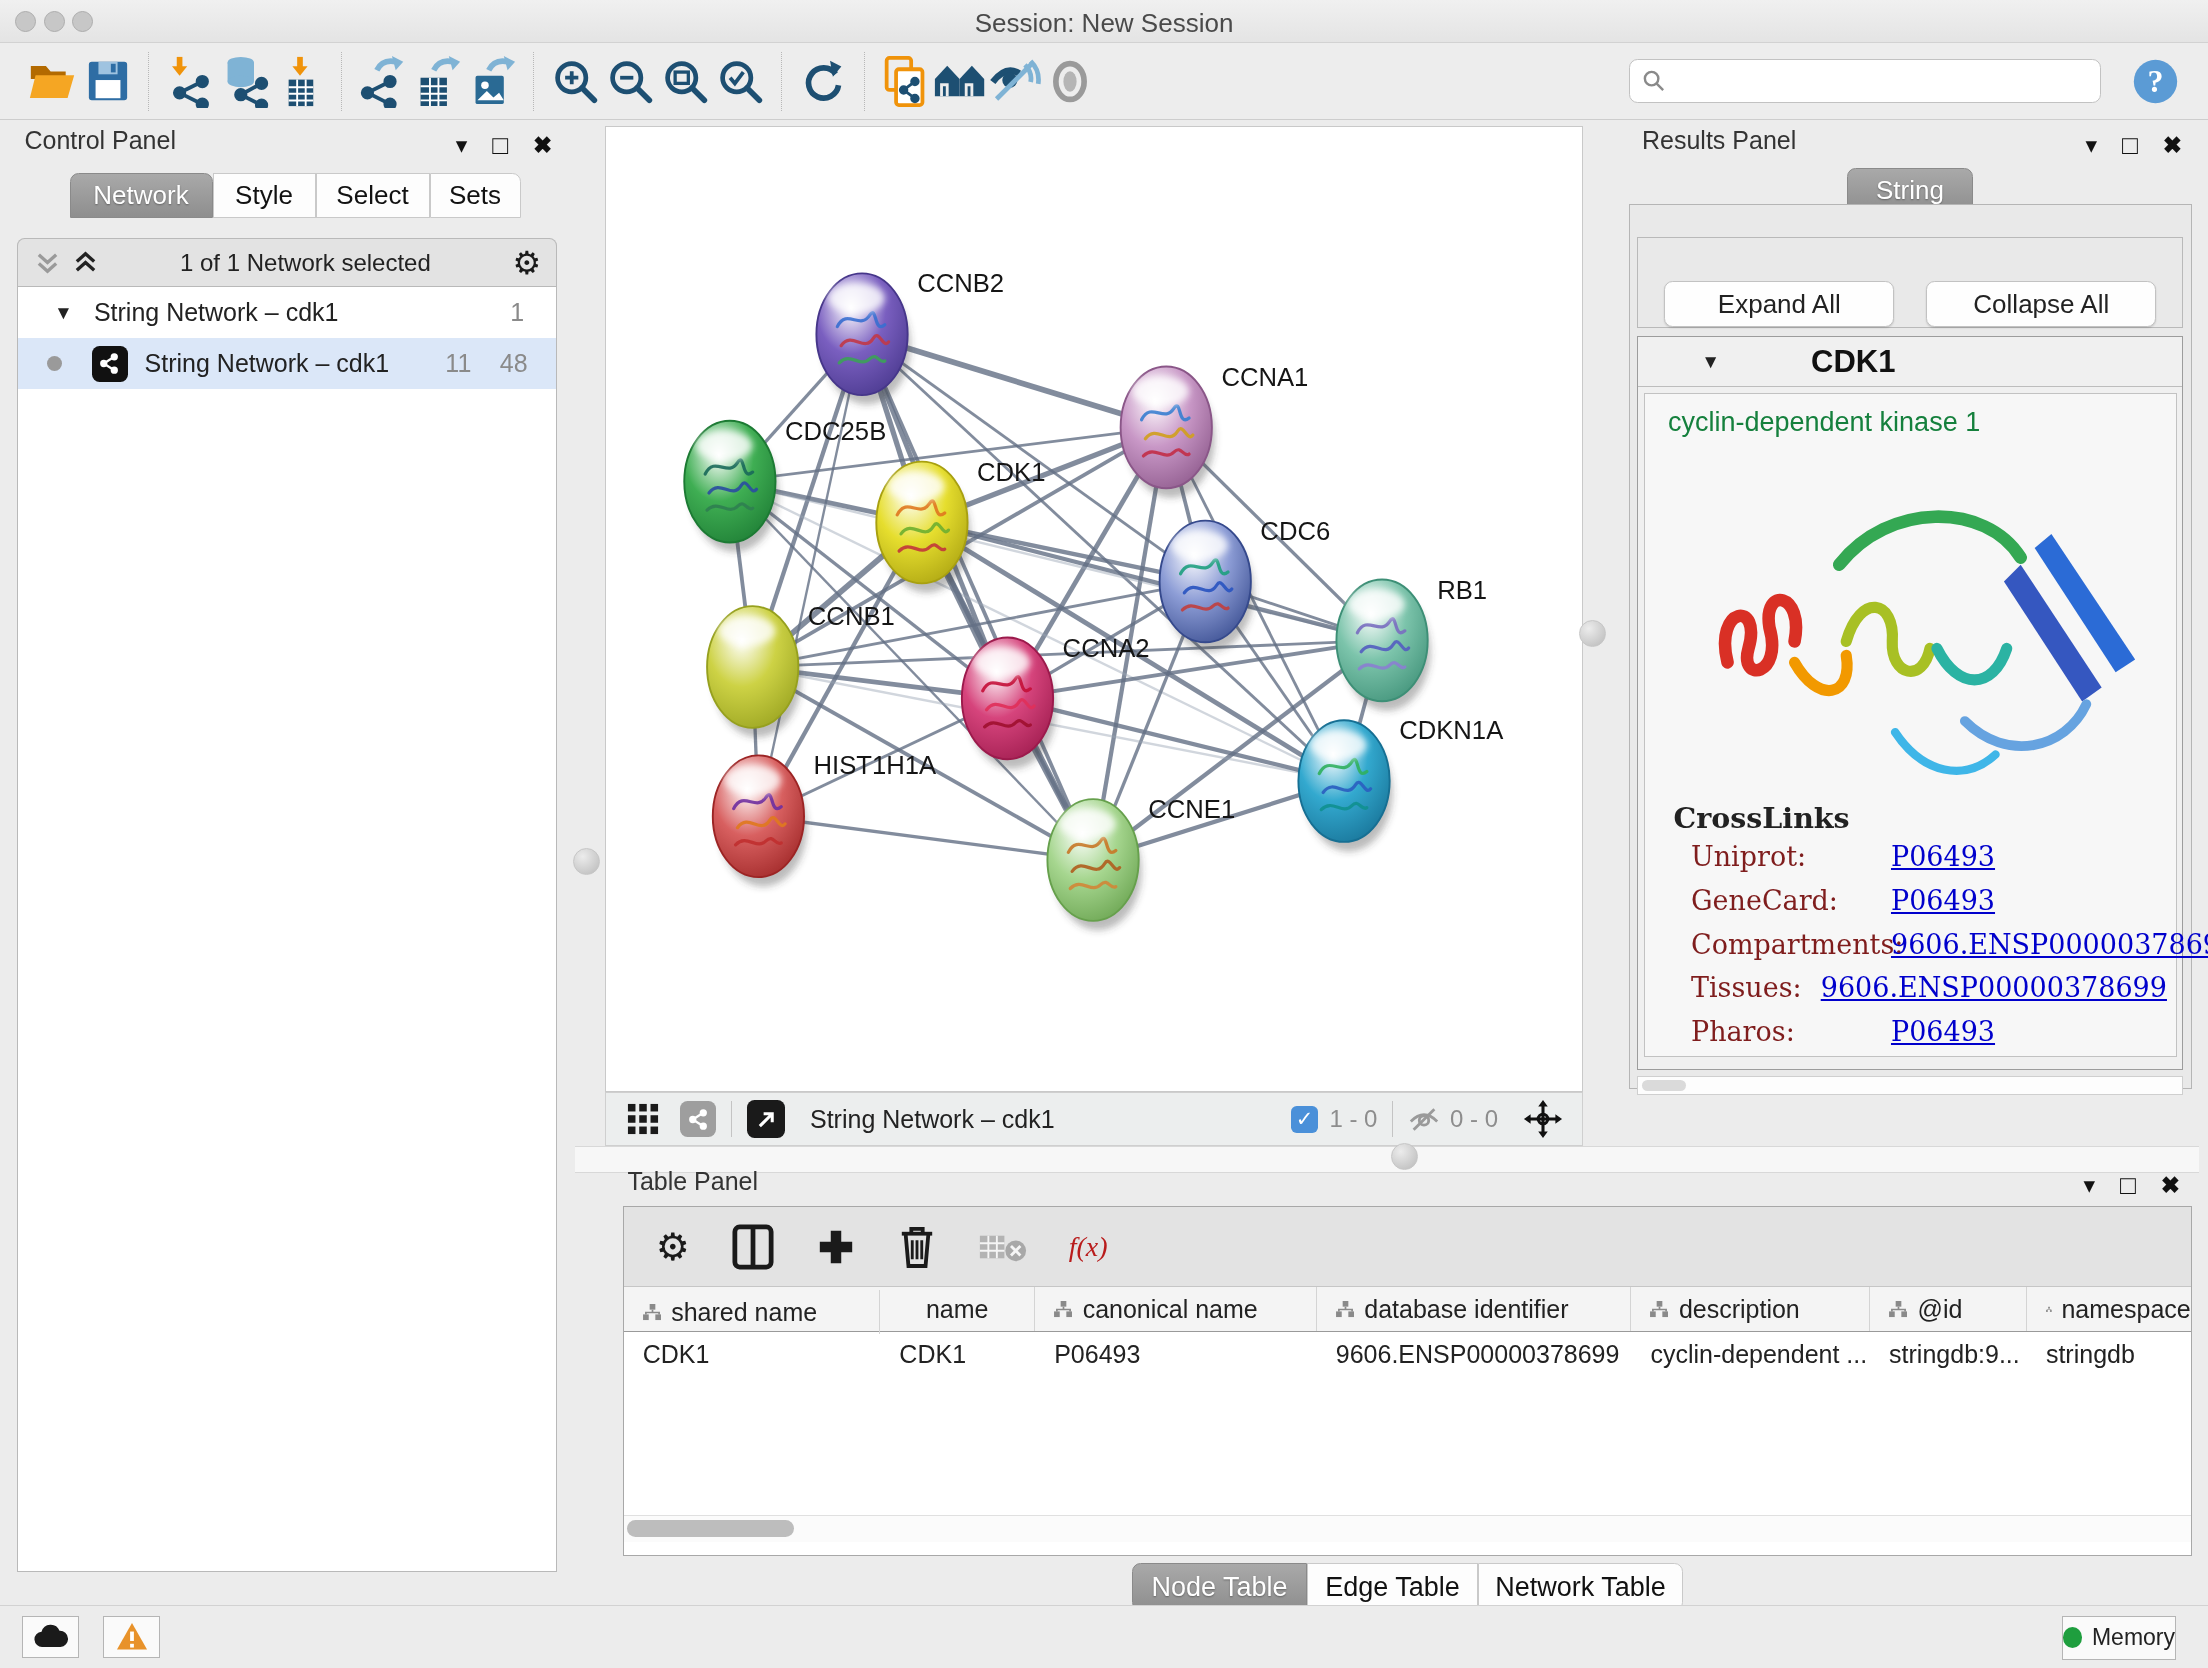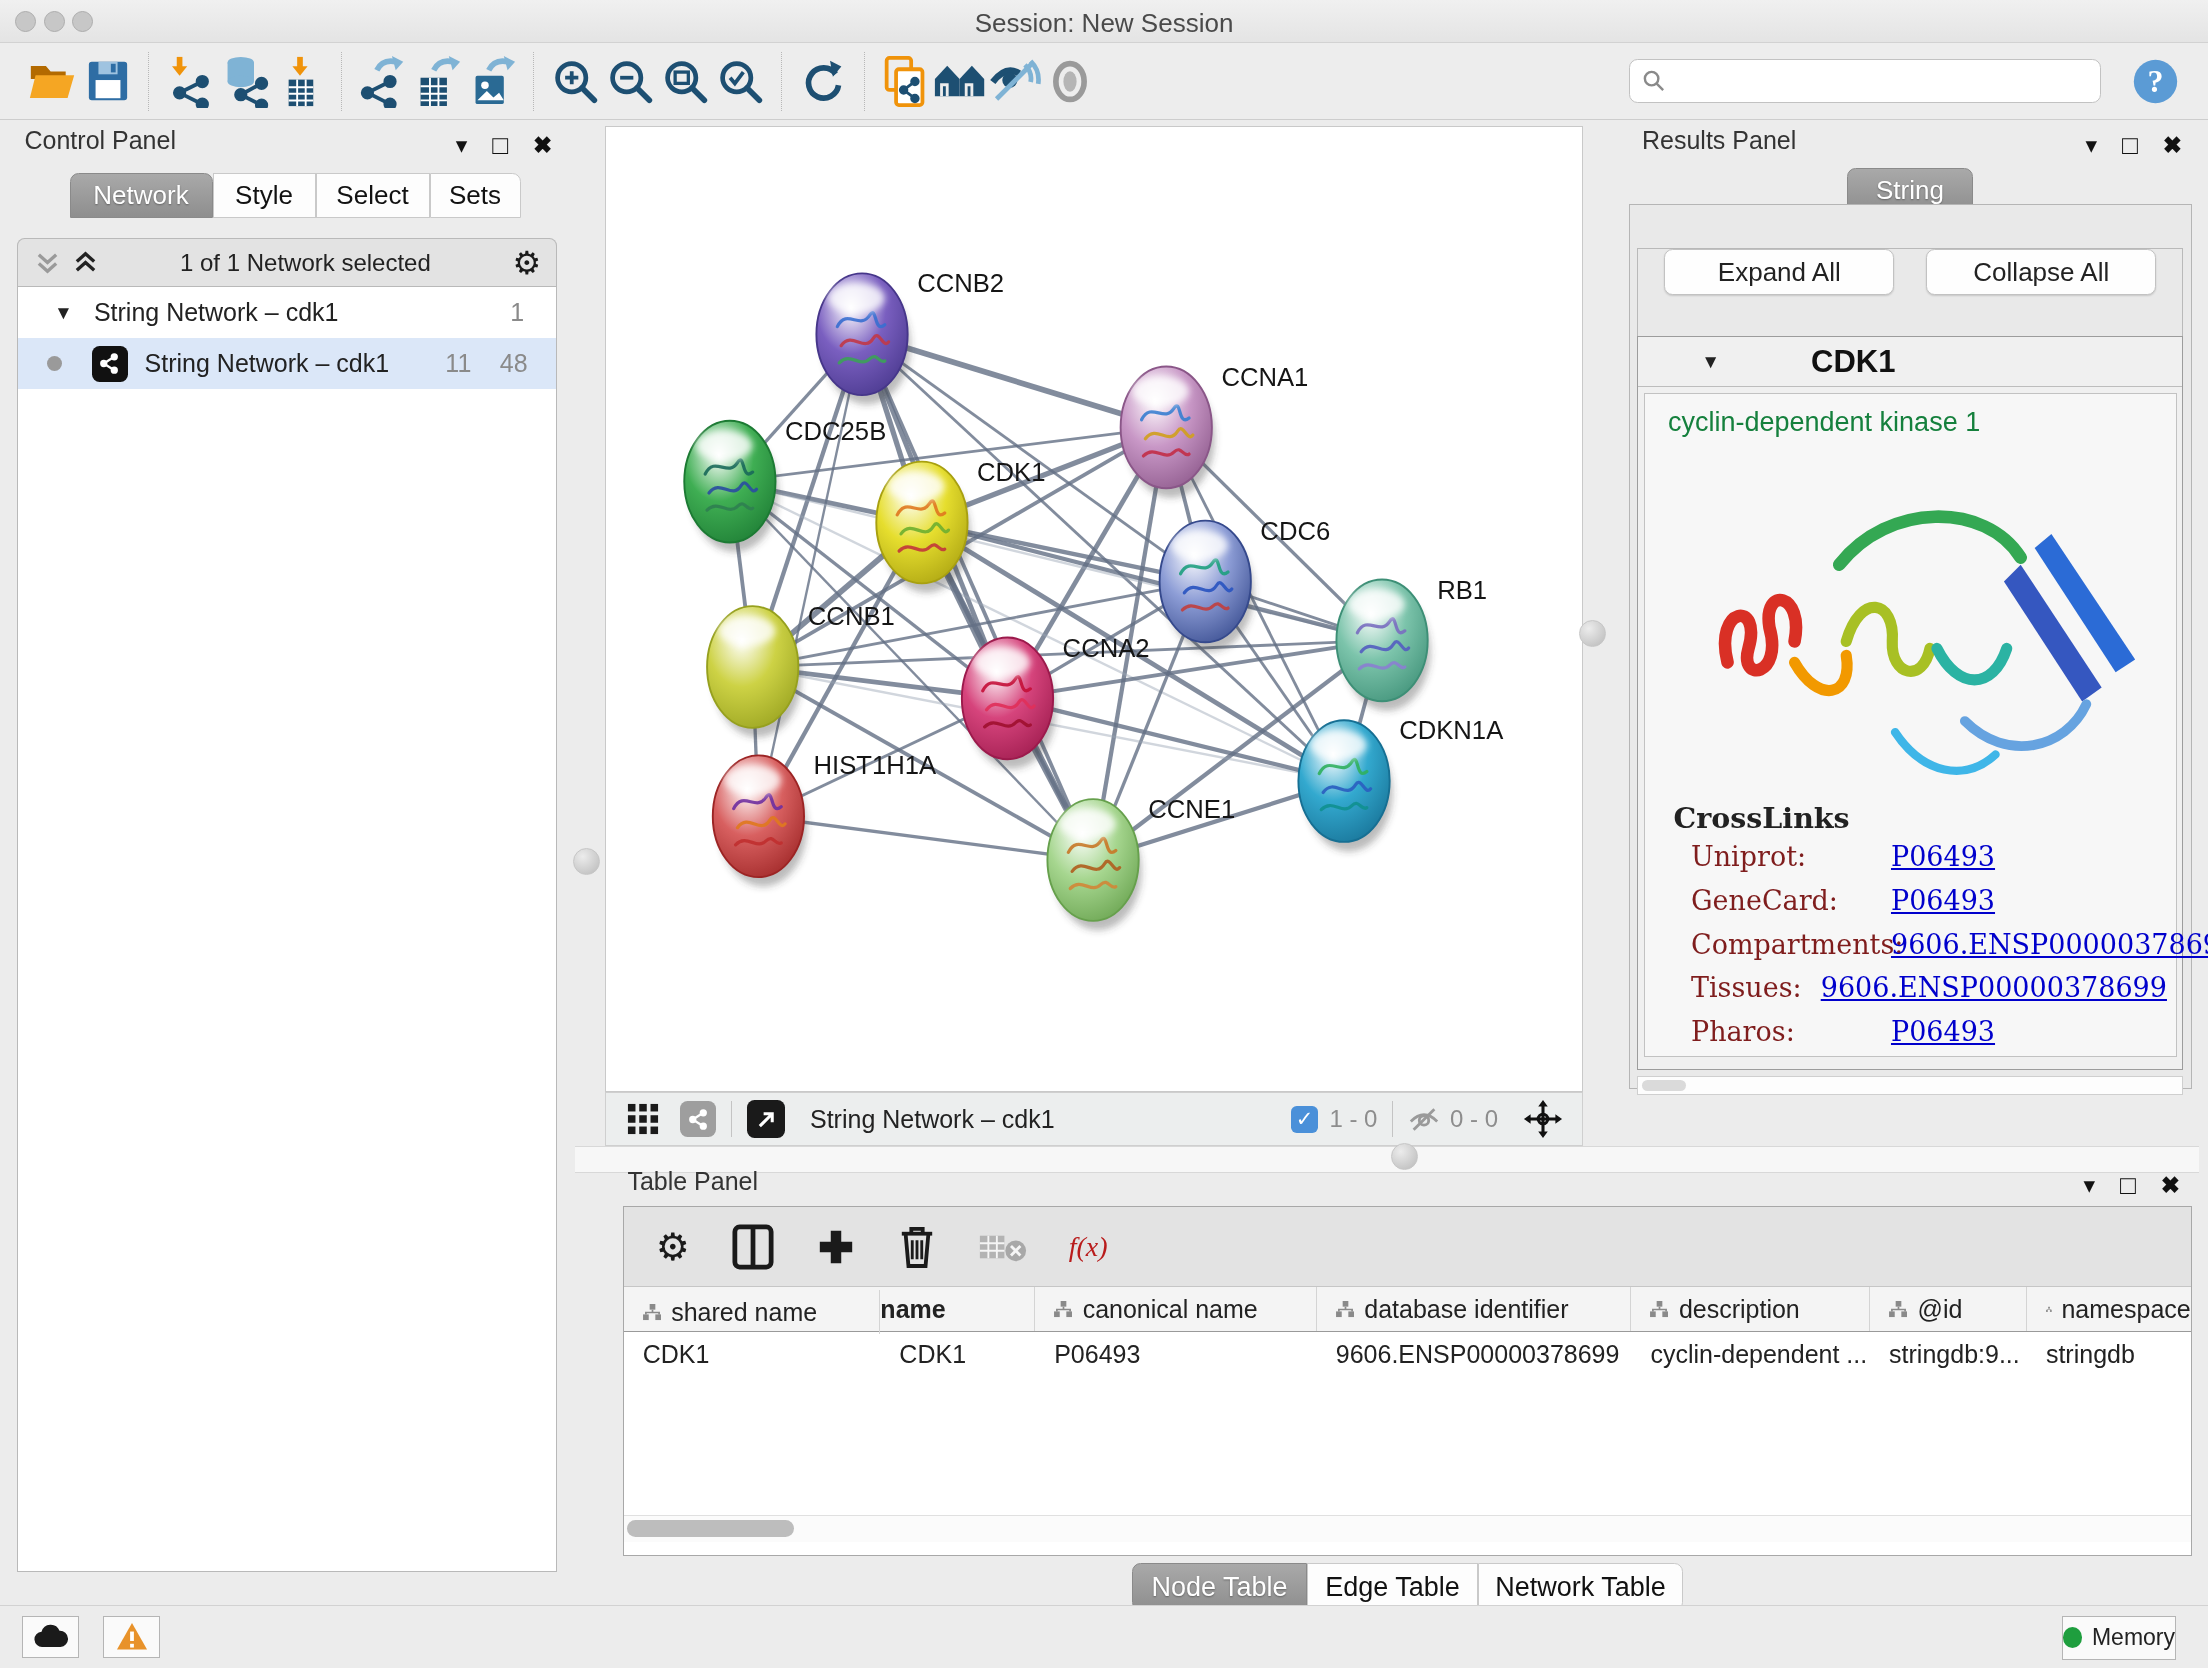--- a/index.html
+++ b/index.html
@@ -52,21 +52,21 @@
        display:flex;align-items:center;justify-content:center;}
   
   .knob{width:25px;height:25px;border-radius:50%;background:radial-gradient(circle at 35% 30%,#ececec,#b9b9b9);
         border:1px solid #c6c6c6;}
   .hstrip{left:575px;top:1146px;width:1624px;height:25px;background:#f7f7f7;
           border-top:1px solid #d8d8d8;border-bottom:1px solid #d8d8d8;}
   
   #results-panel{left:1623px;top:124px;width:574px;height:982px;}
   .rp-box{left:5.7px;top:80px;width:563px;height:885px;background:#e9e9e9;border:1px solid #b5b5b5;box-sizing:border-box;}
   .rp-btnrow{left:7.6px;top:32px;width:546px;height:91px;border:1px solid #b9b9b9;background:#e9e9e9;
-             display:flex;align-items:flex-start;justify-content:center;gap:32px;box-sizing:border-box;margin-top:11px;}
+             display:flex;align-items:flex-end;justify-content:center;gap:32px;box-sizing:border-box;}
   .rp-btn{min-width:186px;height:44px;background:#fefefe;border:1px solid #c2c2c2;border-radius:8.6px;
           font-size:26px;display:flex;align-items:center;justify-content:center;padding:0 21px;
           box-shadow:0 1px 1.9px rgba(0,0,0,.15);}
   .gene-box{left:7.6px;top:131px;width:546px;height:734px;background:#f0f0f0;border:1px solid #9c9c9c;box-sizing:border-box;}
   .gene-head{height:49px;display:flex;align-items:center;border-bottom:1px solid #bdbdbd;}
   .gene-name{font-size:31px;font-weight:bold;color:#111;}
   .gene-inner{margin:5.7px;background:#f7f7f7;border:1px solid #c2c2c2;height:664px;box-sizing:border-box;position:relative;}
   .gene-desc{font-size:27px;color:#15803d;position:absolute;left:23px;top:13.3px;}
   .xlinks{font-family:"DejaVu Serif",serif;}
   .xl-title{font-size:28.5px;font-weight:bold;position:absolute;left:28.5px;top:407px;}
@@ -729,21 +729,21 @@
           <svg width="19" height="17" viewBox="0 0 20 18">
               <g fill="#8a8a8a">
                 <rect x="7" y="0" width="6" height="6"></rect>
                 <rect x="0" y="11" width="6" height="6"></rect>
                 <rect x="13" y="11" width="6" height="6"></rect>
               </g>
               <path d="M10 6v3M3 11V9h14v2" fill="none" stroke="#8a8a8a" stroke-width="1.8"></path>
             </svg>
           <span>shared name</span>
         </div>
-        <div class="th" style="width:155px;padding-left:0;font-weight:bold;">
+        <div class="th" style="width:155px;justify-content:center;padding-left:0;">
           <span>name</span>
         </div>
         <div class="th" style="width:282px;">
           <svg width="19" height="17" viewBox="0 0 20 18">
               <g fill="#8a8a8a">
                 <rect x="7" y="0" width="6" height="6"></rect>
                 <rect x="0" y="11" width="6" height="6"></rect>
                 <rect x="13" y="11" width="6" height="6"></rect>
               </g>
               <path d="M10 6v3M3 11V9h14v2" fill="none" stroke="#8a8a8a" stroke-width="1.8"></path>

